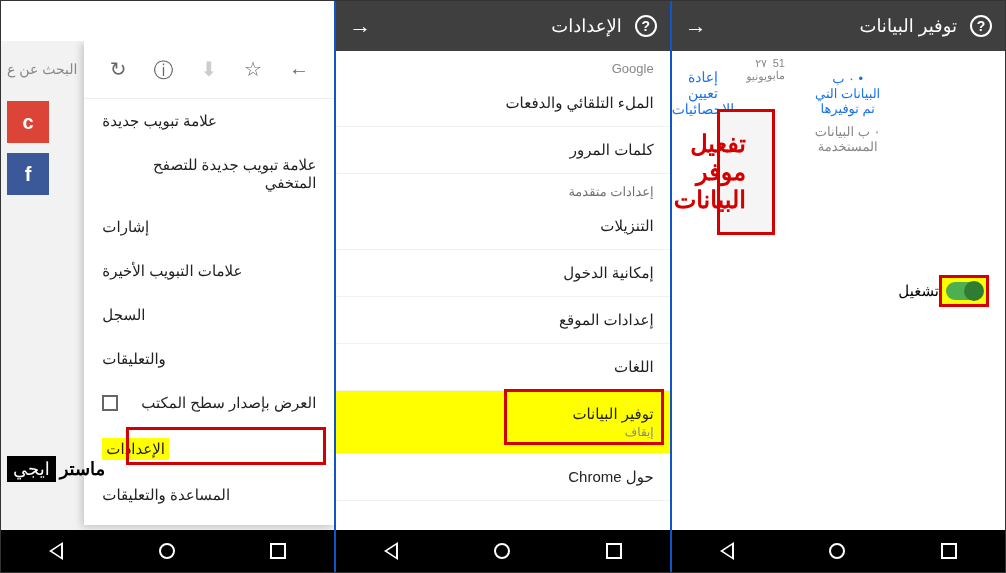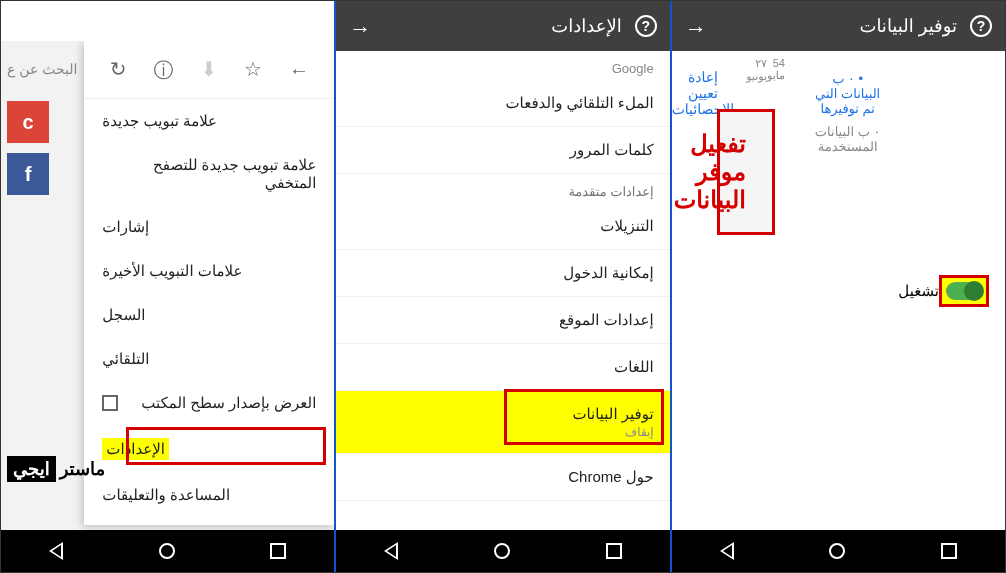--- a/index.html
+++ b/index.html
@@ -27,21 +27,21 @@
 .shortcut.blue { background: #3b5998; }
 .search-text { position: absolute; left: 6px; top: 20px; color: #888; font-size: 14px; direction: rtl; }
 .menu-popup { position: absolute; top: 0; right: 0; width: 250px; background: #fff; box-shadow: -2px 2px 8px rgba(0,0,0,0.2); padding: 8px 0; }
 .menu-toolbar { display: flex; justify-content: space-around; padding: 8px 12px 14px; border-bottom: 1px solid #eee; direction: ltr; }
 .menu-toolbar span { color: #666; font-size: 20px; cursor: pointer; }
 .menu-toolbar .disabled { color: #ccc; }
 .menu-item { padding: 13px 18px; font-size: 15px; color: #222; cursor: pointer; text-align: right; display: flex; align-items: center; justify-content: flex-end; }
 .menu-item .chk { width: 16px; height: 16px; border: 2px solid #666; margin-left: auto; margin-right: 0; }
 .red-box-1 { position: absolute; border: 3px solid #d40000; }
 .watermark { position: absolute; bottom: 48px; left: 6px; direction: ltr; display: flex; align-items: center; }
-.watermark .wm-black { background: #000; color: #fff; padding: 2px 6px; font-size: 18px; font-weight: bold; }
+.watermark .wm-black { background: #000; color: #fff; padding: 2px 6px; font-size: 18px; font-weight: normal; }
 .watermark .wm-white { color: #000; padding: 2px 4px; font-size: 18px; font-weight: bold; }
 
 
 .settings-list { height: 100%; background: #fff; }
 .section-label { color: #888; font-size: 13px; padding: 10px 16px 4px; text-align: right; }
 .section-label.blue { color: #737373; }
 .setting-item { padding: 14px 16px; font-size: 15px; color: #222; border-bottom: 1px solid #f0f0f0; text-align: right; cursor: pointer; }
 .setting-item .sub { font-size: 12px; color: #888; margin-top: 2px; }
 .setting-item.yellow { background: #ffff00; }
 
@@ -81,21 +81,21 @@
         <span style="font-size:15px;">تشغيل</span>
       </div>
       <div class="ds-stats">
         <div class="saved">٠ ب البيانات التي تم توفيرها</div>
         <div class="used">٠ ب البيانات المستخدمة</div>
       </div>
       <div class="chart-area">
         <div class="big-label" style="top:50px; right:30px; left:30px;">تفعيل موفر البيانات</div>
       </div>
       <div class="chart-dates">
-        <span>54 مايو</span>
+        <span>51 مايو</span>
         <span>٢٧ يونيو</span>
       </div>
       <div class="reset-link">إعادة تعيين الإحصائيات</div>
     </div>
     <div class="navbar">
       <div class="nav-square"></div>
       <div class="nav-circle"></div>
       <div class="nav-triangle"></div>
     </div>
   </div>
@@ -146,21 +146,21 @@
           <span>ⓘ</span>
           <span class="disabled">⬇</span>
           <span>☆</span>
           <span>←</span>
         </div>
         <div class="menu-item">علامة تبويب جديدة</div>
         <div class="menu-item">علامة تبويب جديدة للتصفح المتخفي</div>
         <div class="menu-item">إشارات</div>
         <div class="menu-item">علامات التبويب الأخيرة</div>
         <div class="menu-item">السجل</div>
-        <div class="menu-item">التلقائي</div>
+        <div class="menu-item">والتعليقات</div>
         <div class="menu-item">
           <span>العرض بإصدار سطح المكتب</span>
           <span class="chk" style="margin-right:auto; margin-left:0;"></span>
         </div>
         <div style="position:relative;">
           <div class="menu-item">
             <span class="highlighted" style="background:#ffff00; padding:2px 4px;">الإعدادات</span>
           </div>
           <div class="red-box-1" style="top:2px; right:8px; width:200px; height:38px;"></div>
         </div>

